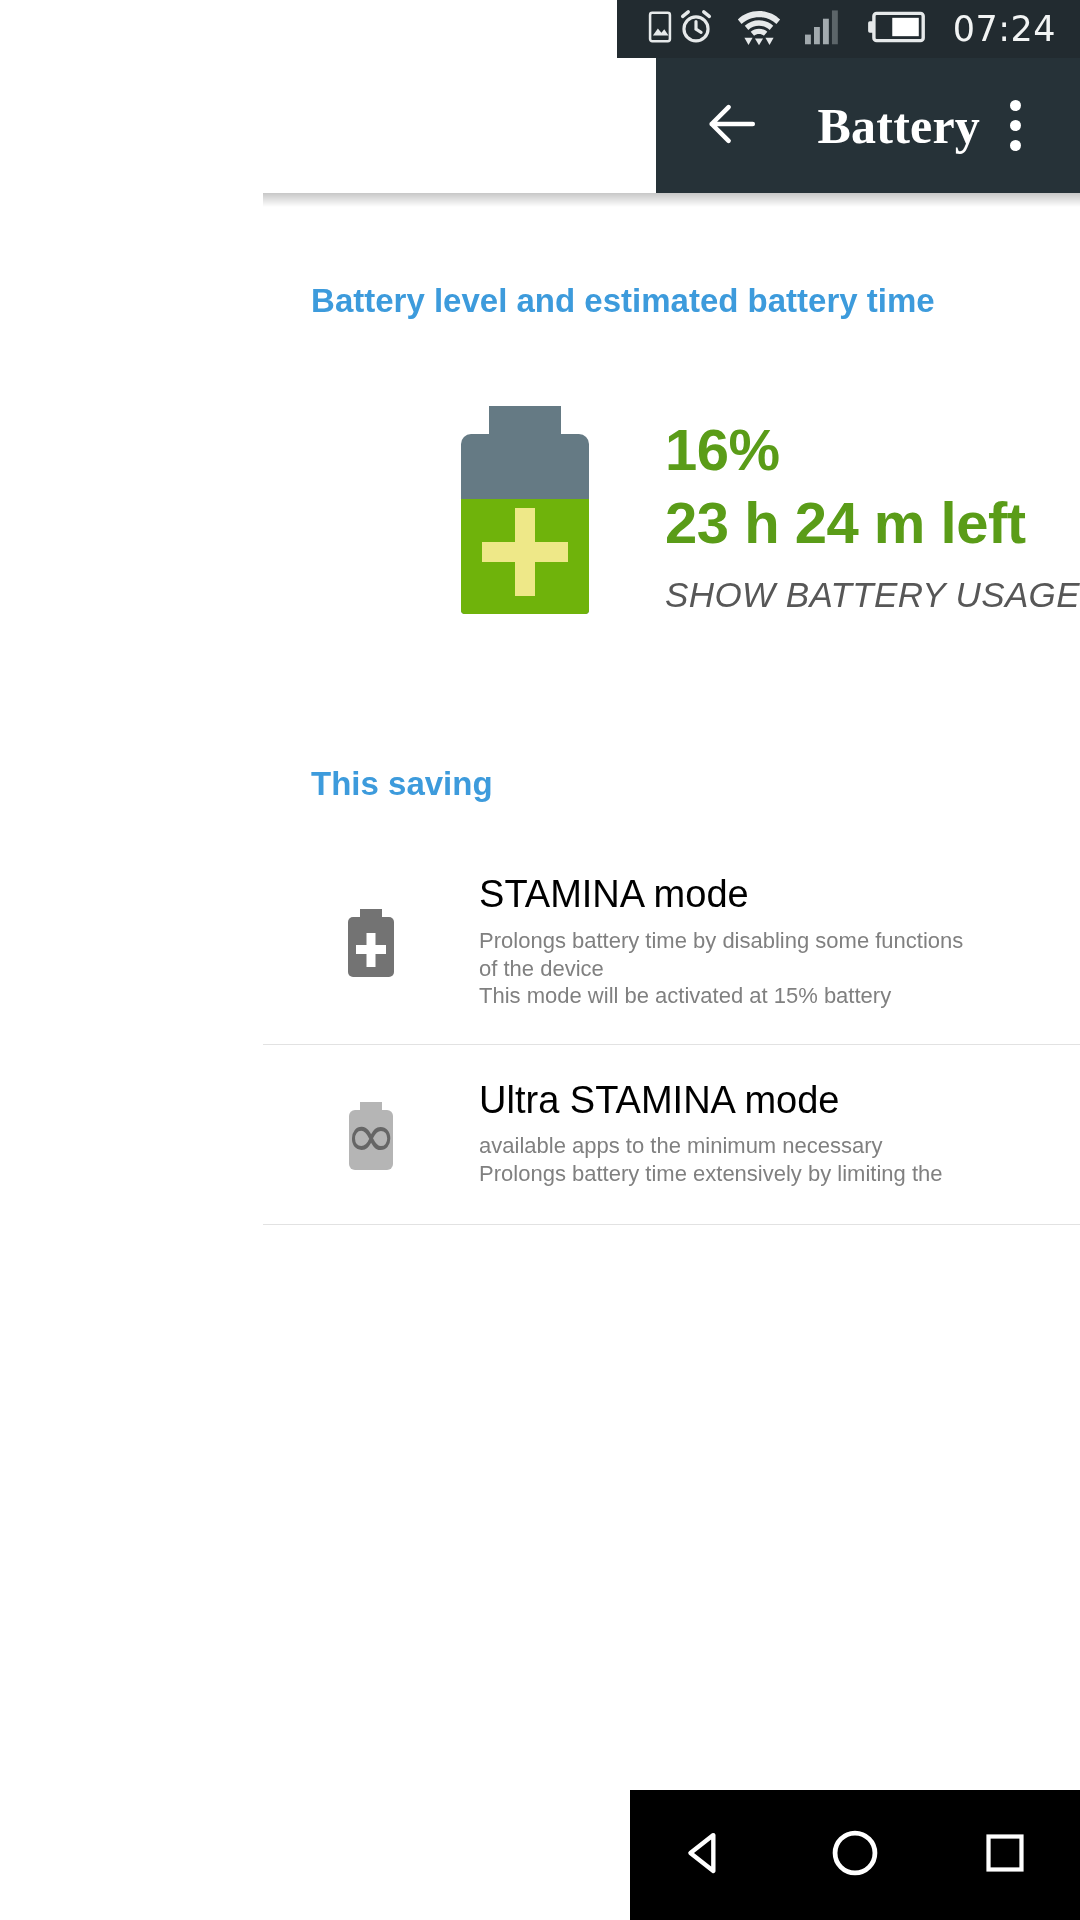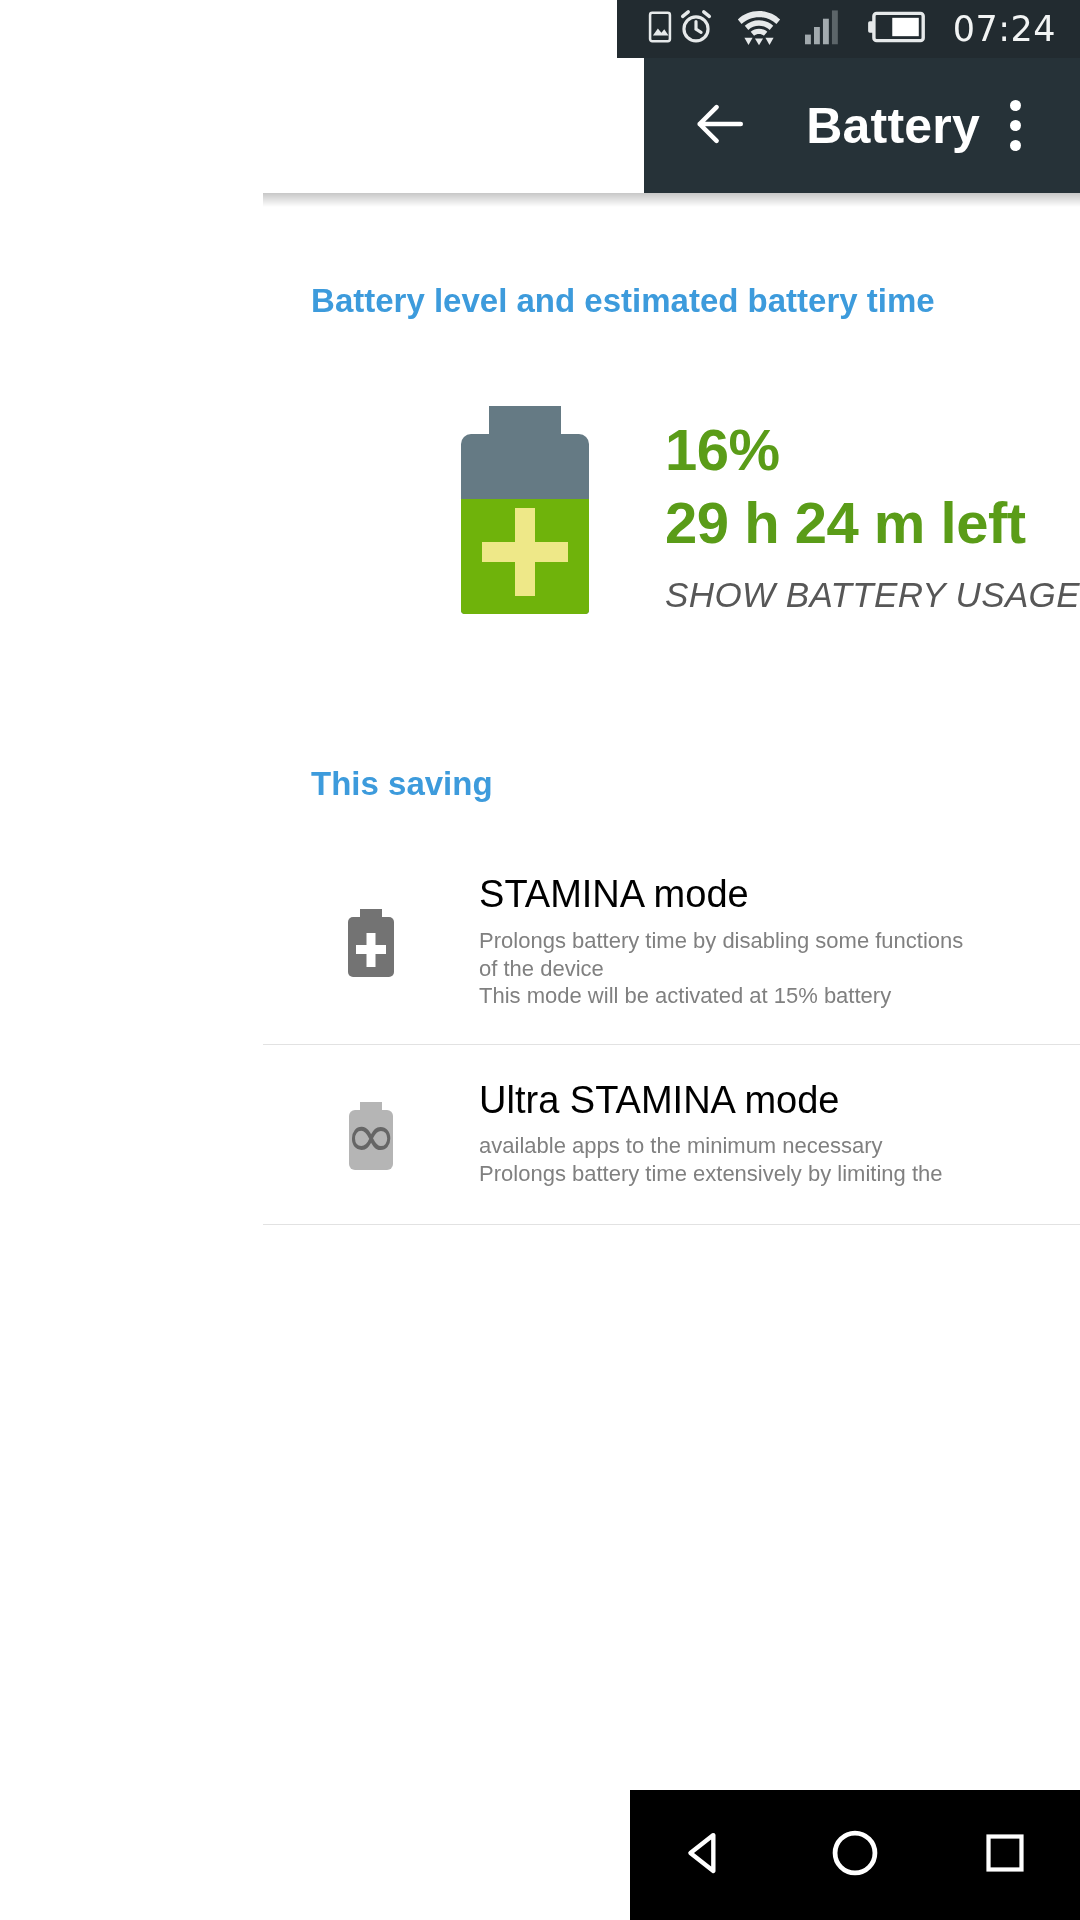--- a/index.html
+++ b/index.html
@@ -68,20 +68,21 @@
     justify-content: center;
     cursor: pointer;
   }
   .app-title {
     color: #ffffff;
     font-size: 50px;
     font-weight: bold;
     margin-left: 56px;
     letter-spacing: 0.2px;
     line-height: 1;
+    font-family: Liberation Serif, serif;
   }
   .overflow-btn {
     margin-left: auto;
     width: 70px;
     height: 90px;
     display: flex;
     flex-direction: column;
     align-items: center;
     justify-content: center;
     gap: 9px;
@@ -392,21 +393,21 @@
         <div class="bg-cap"></div>
         <div class="bg-body">
           <div class="bg-fill" id="battFill" style="height: 64%;">
             <div class="bg-plus-v"></div>
             <div class="bg-plus-h"></div>
           </div>
         </div>
       </div>
       <div class="battery-text">
         <div class="batt-percent">16%</div>
-        <div class="batt-time">29 h 24 m left</div>
+        <div class="batt-time">23 h 24 m left</div>
         <div class="show-usage">SHOW BATTERY USAGE</div>
       </div>
     </div>
 
     <div class="section-title power-saving-title">This saving</div>
 
     <div class="list">
 
       <div class="list-row">
         <div class="row-icon">

